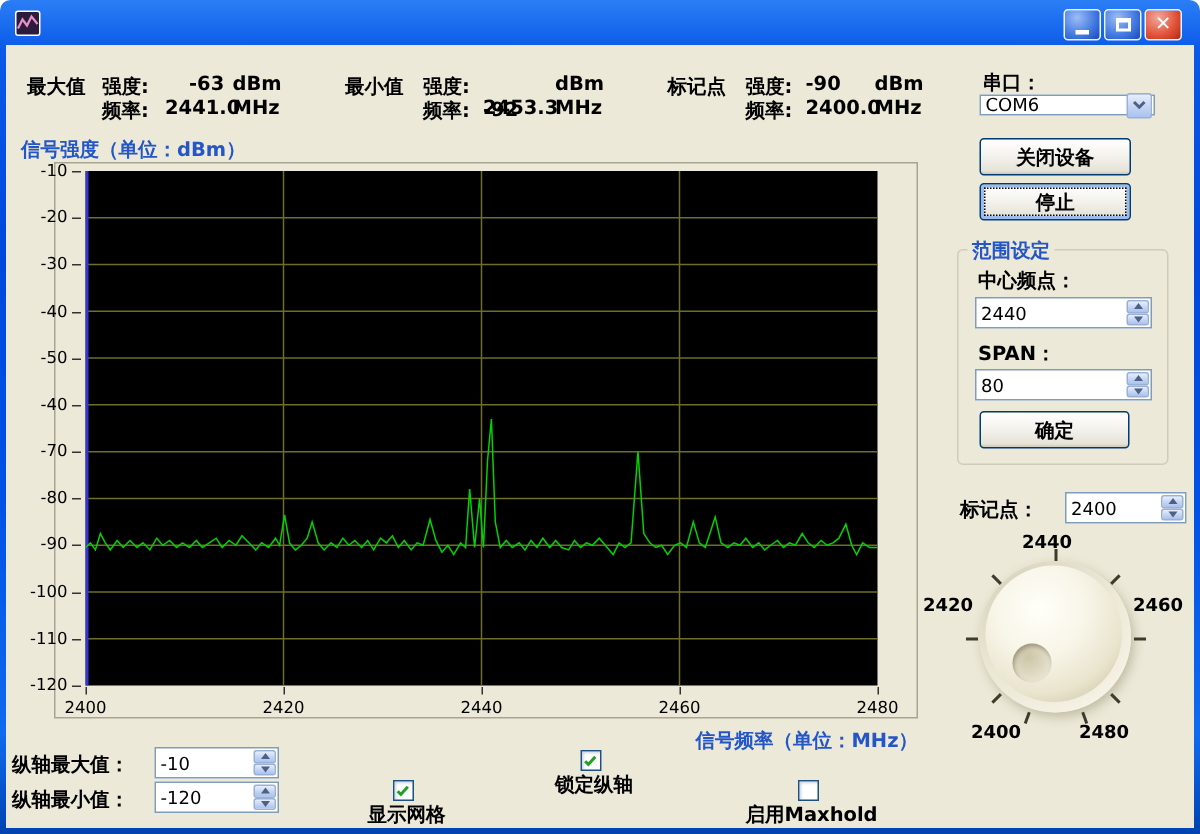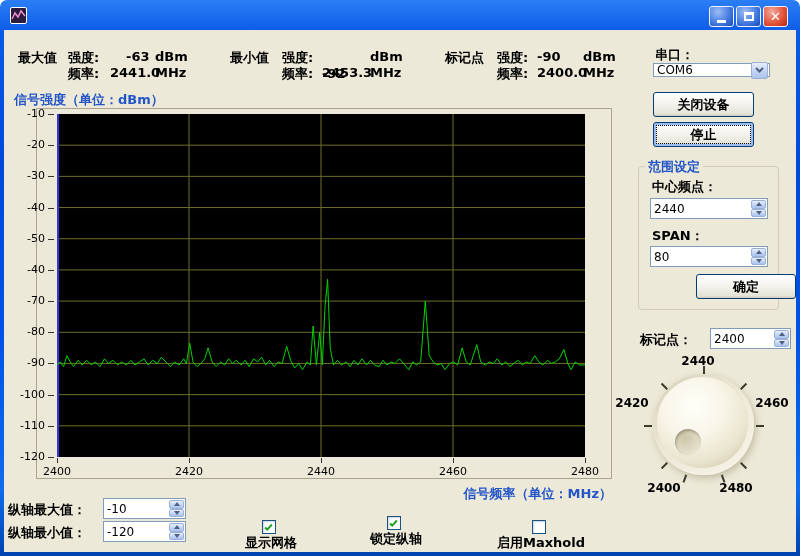--- a/index.html
+++ b/index.html
@@ -228,21 +228,21 @@
     <div class="spin-text">80</div>
     <div class="spin-btns">
       <div class="spin-b">
           <div class="tri-up"></div>
         </div>
       <div class="spin-b">
           <div class="tri-dn"></div>
         </div>
     </div>
   </div>
-  <button class="xp-btn" style="left:653px;top:274px;width:100px;height:25px;margin-left:43px;">确定</button>
+  <button class="xp-btn" style="left:653px;top:274px;width:100px;height:25px;">确定</button>
 
   <div class="ro" style="left:640px;top:331px;">标记点：</div>
   <div class="spinner" style="left:710px;top:328px;width:81px;">
     <div class="spin-text">2400</div>
     <div class="spin-btns">
       <div class="spin-b">
           <div class="tri-up"></div>
         </div>
       <div class="spin-b">
           <div class="tri-dn"></div>
@@ -296,21 +296,21 @@
   </div>
 
   <div class="cbrow" style="left:240px;top:520px;">
     <div class="xp-checkbox checked">
       <svg width="11" height="11" viewBox="0 0 13 13">
           <path d="M2.5 6.5 L5 9 L10.5 3" stroke="#21a121" stroke-width="2.4" fill="none"></path>
         </svg>
     </div>
     <div class="cb-label">显示网格</div>
   </div>
-  <div class="cbrow" style="left:365px;top:516px;justify-content:flex-end;">
+  <div class="cbrow" style="left:365px;top:500px;justify-content:flex-end;">
     <div class="xp-checkbox checked">
       <svg width="11" height="11" viewBox="0 0 13 13">
           <path d="M2.5 6.5 L5 9 L10.5 3" stroke="#21a121" stroke-width="2.4" fill="none"></path>
         </svg>
     </div>
     <div class="cb-label">锁定纵轴</div>
   </div>
   <div class="cbrow" style="left:492px;top:520px;">
     <div class="xp-checkbox">
       

